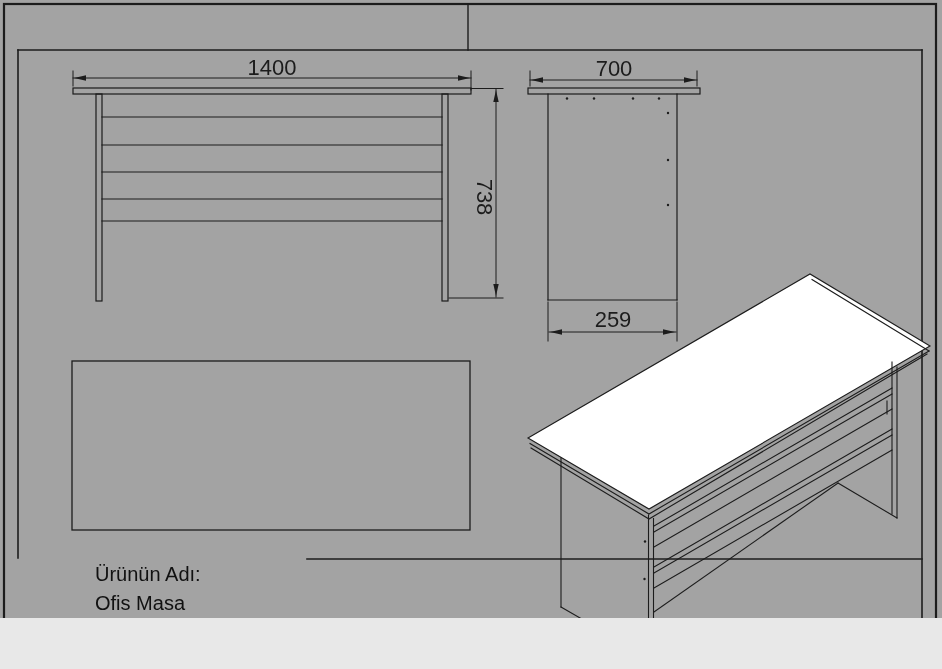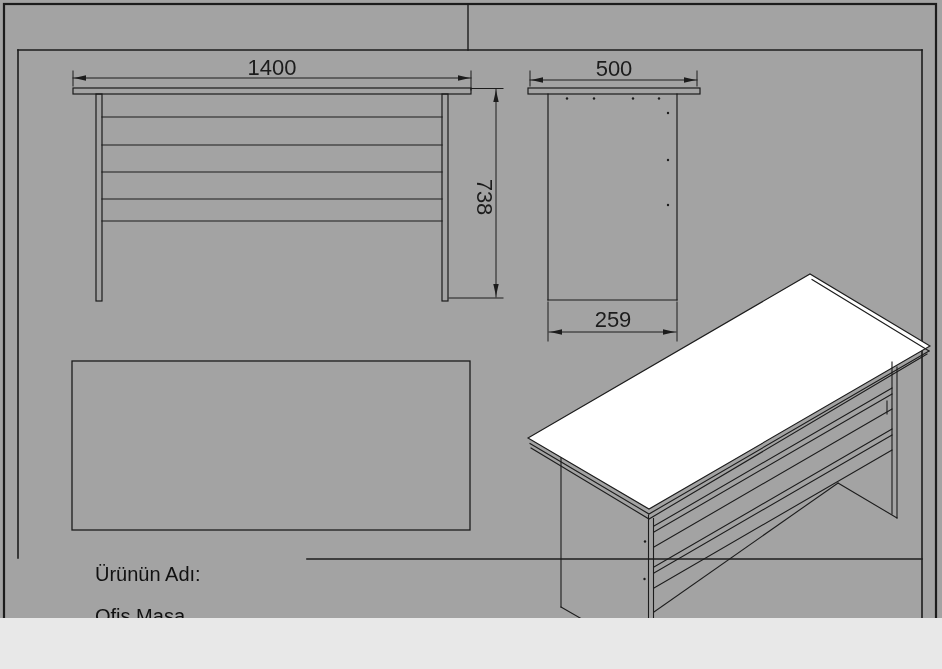--- a/index.html
+++ b/index.html
@@ -157,21 +157,21 @@
         </g>
       </g>
 
     </g>
   </svg>
 
   <div class="dim-label" style="left:244px;top:57px;width:56px;">1400</div>
 
   <div class="dim-label vertical" style="left:450px;top:186px;width:68px;">738</div>
 
-  <div class="dim-label" style="left:586px;top:58px;width:56px;">500</div>
+  <div class="dim-label" style="left:586px;top:58px;width:56px;">700</div>
 
   <div class="dim-label" style="left:585px;top:309px;width:56px;">259</div>
 
   <div class="title-line" style="top:564px;">Ürünün Adı:</div>
 
-  <div class="title-line" style="top:593px;margin-top:13px;">Ofis Masa</div>
+  <div class="title-line" style="top:593px;">Ofis Masa</div>
 
 </div>
 
 </body></html>

